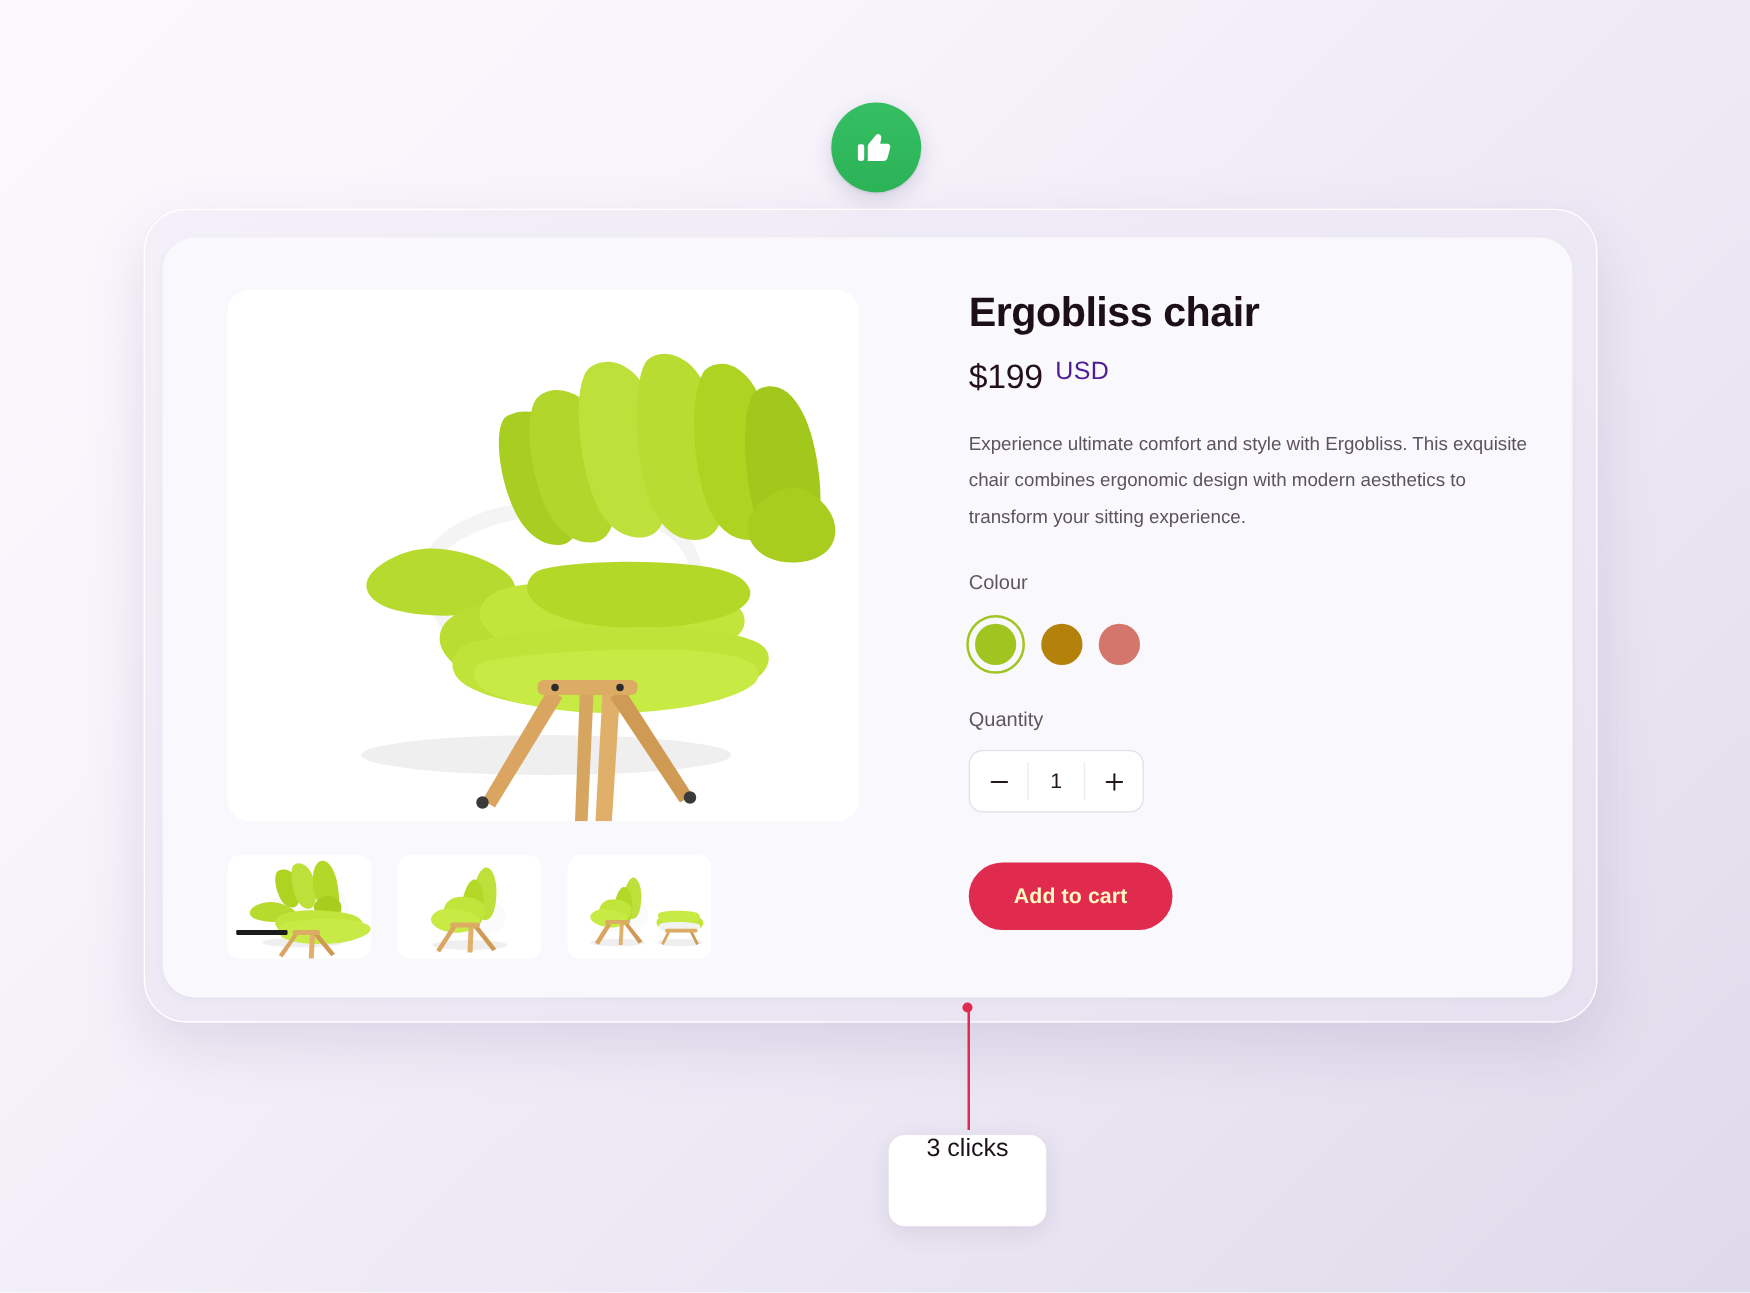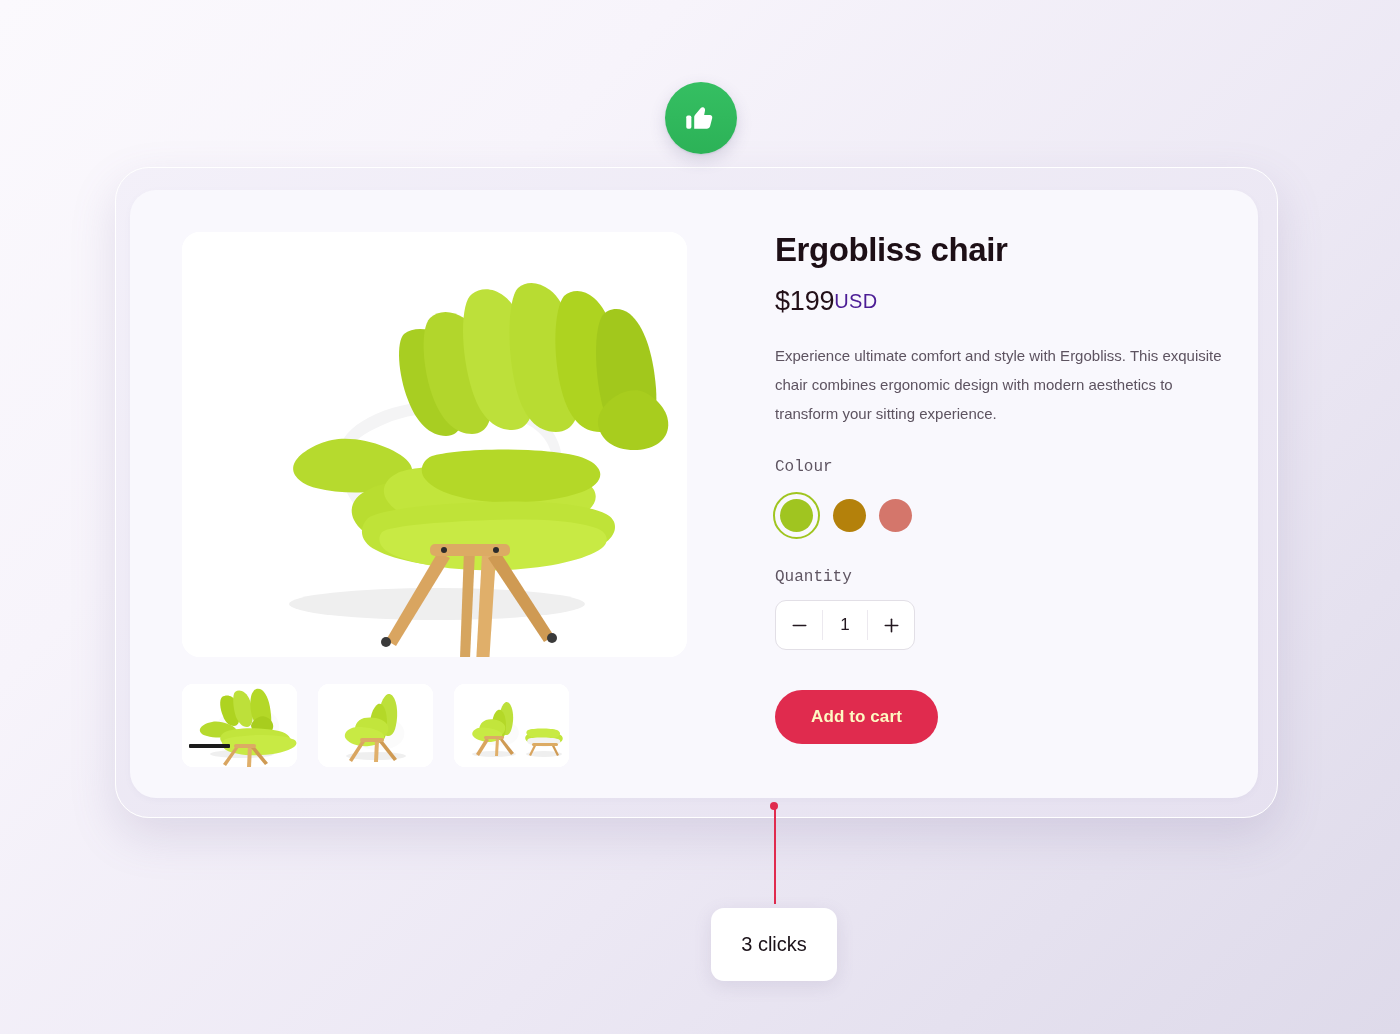--- a/index.html
+++ b/index.html
@@ -113,21 +113,22 @@
     font-size: 33px;
     font-weight: bold;
     color: #1d0f16;
     letter-spacing: -0.4px;
     margin: 0;
     line-height: 1.1;
   }
   #price-row {
     margin-top: 18px;
     display: flex;
-    align-items: center;
+    align-items: flex-start;
+    gap: 10px;
   }
   #price-value {
     font-size: 27px;
     color: #231018;
     letter-spacing: -0.2px;
   }
   #price-currency {
     font-size: 20px;
     color: #4c1d95;
     letter-spacing: .3px;
@@ -136,21 +137,20 @@
     margin-top: 24px;
     font-size: 15px;
     line-height: 29px;
     color: #5d5360;
     width: 462px;
   }
 
   .field-label {
     font-size: 16px;
     color: #5f5562;
-    font-family: Liberation Mono, monospace;
   }
   #colour-block { margin-top: 30px; }
   #swatch-row {
     margin-top: 16px;
     display: flex;
     align-items: center;
     gap: 13px;
   }
   .swatch {
     width: 33px;
@@ -249,21 +249,21 @@
   #annotation-card {
     position: absolute;
     left: 711px;
     top: 908px;
     width: 126px;
     height: 73px;
     border-radius: 13px;
     background: #ffffff;
     box-shadow: 0 5px 18px rgba(110,100,145,.14);
     display: flex;
-    align-items: center;
+    align-items: flex-start;
     justify-content: center;
     z-index: 32;
   }
   #annotation-label {
     font-size: 20px;
     color: #1b1219;
   }
 </style>
 </head>
 <body>

